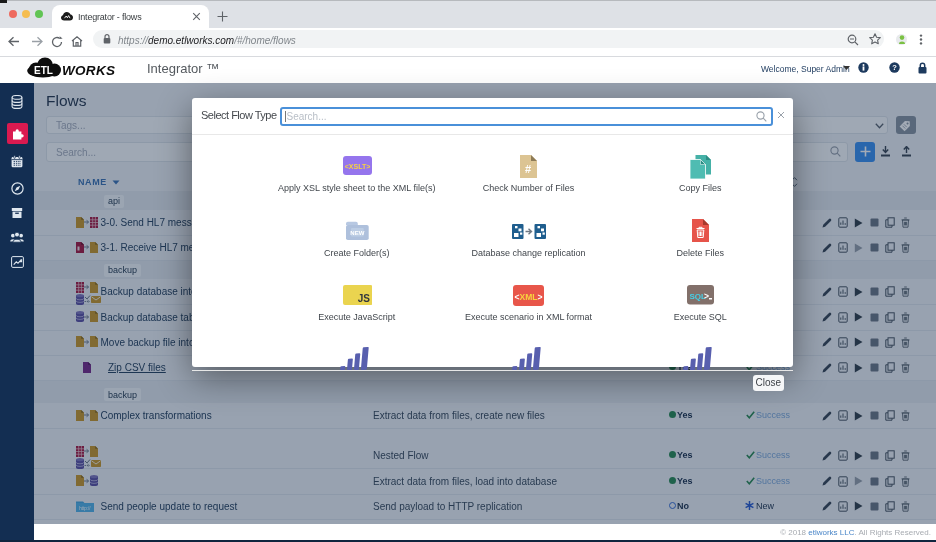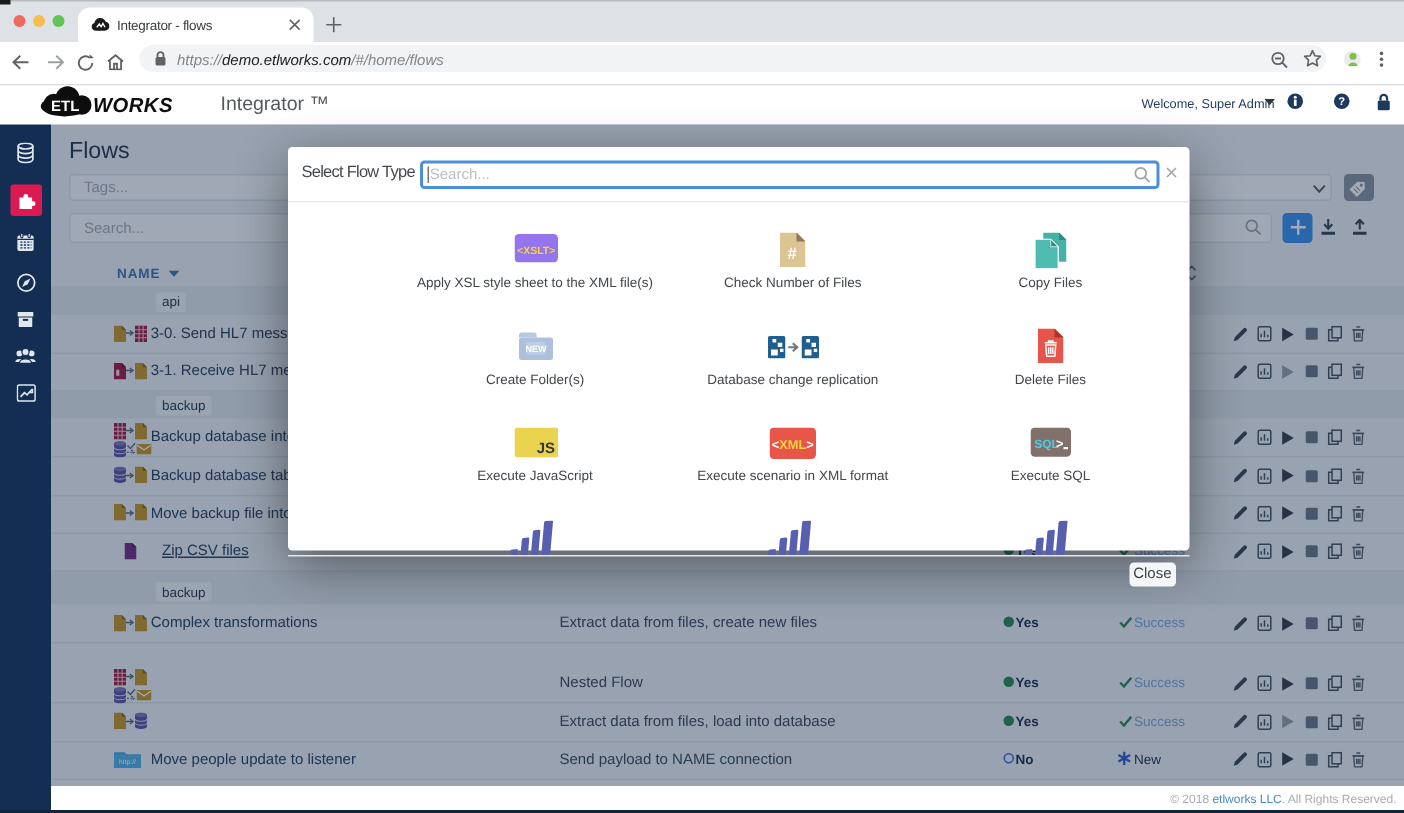--- a/index.html
+++ b/index.html
@@ -688,22 +688,22 @@
 <div class="abs row" style="top:410.8px;">
         <span class="ric" style="top:6.5px;">
           <span style="display:flex;align-items:center;">
             <svg width="18" height="12" viewBox="0 0 18 12">
               <path d="M0 1.5 H7 L8.5 3 H18 V12 H0 Z" fill="#4aa9e0"></path>
               <rect x="0" y="3" width="18" height="9" fill="#56b4e8"></rect>
               <text x="9" y="9.5" font-size="4.5" fill="#fff" text-anchor="middle" font-family="Liberation Sans,sans-serif">http://</text>
             </svg>
           </span>
         </span>
-        <span class="rname">Move people update to listener</span>
-        <span class="rdesc">Send payload to NAME connection</span>
+        <span class="rname">Send people update to request</span>
+        <span class="rdesc">Send payload to HTTP replication</span>
         <span style="position:absolute;left:635px;top:8px;width:7px;height:7px;border-radius:50%;border:1.4px solid #3b6fd4;box-sizing:border-box;"></span>
         <span class="yes">No</span>
         <svg style="position:absolute;left:711px;top:7px;" width="9" height="9" viewBox="0 0 9 9">
           <path d="M4.5 0 V9 M0.6 2.3 L8.4 6.7 M8.4 2.3 L0.6 6.7" stroke="#2e5fd0" stroke-width="1.5"></path>
         </svg>
         <span class="succ" style="color:#1f3450;">New</span>
         <span style="position:absolute;left:788px;top:0;width:88px;height:25px;display:flex;align-items:center;justify-content:space-between;">
           <svg width="10" height="10" viewBox="0 0 10 10">
             <path d="M0.5 9.5 L1.2 6.8 L7 1 A1.1 1.1 0 0 1 8.9 2.9 L3.1 8.7 Z" fill="#3d4a59"></path>
           </svg>

